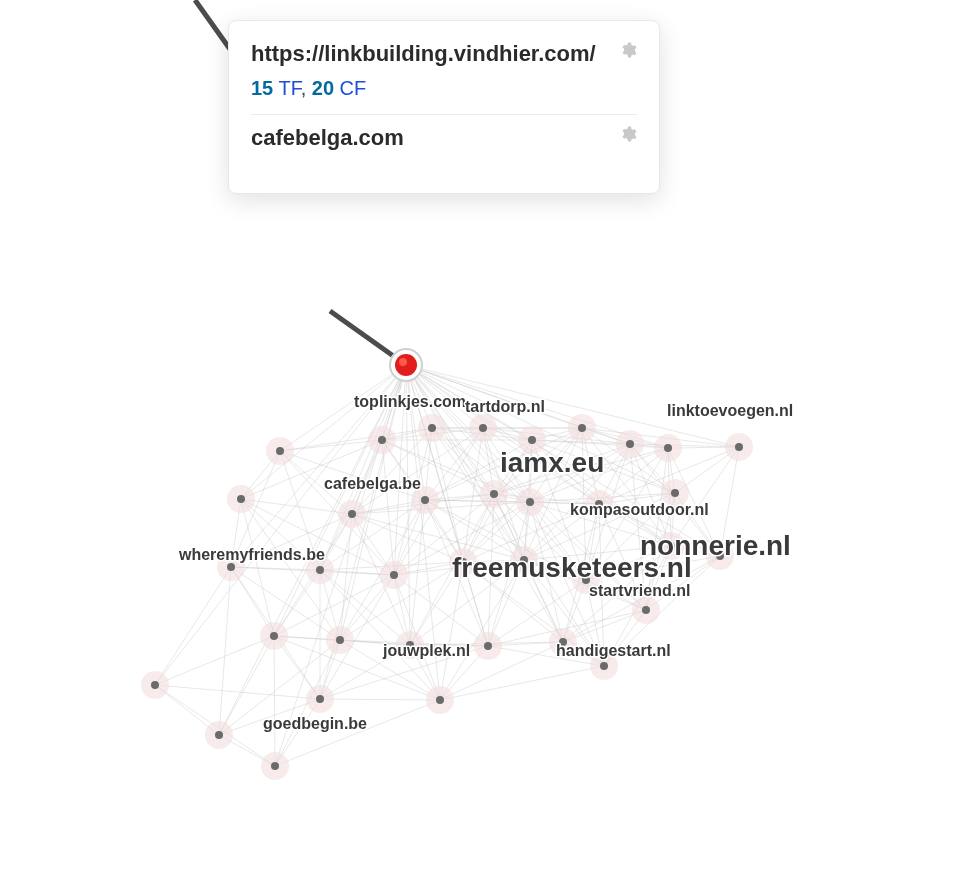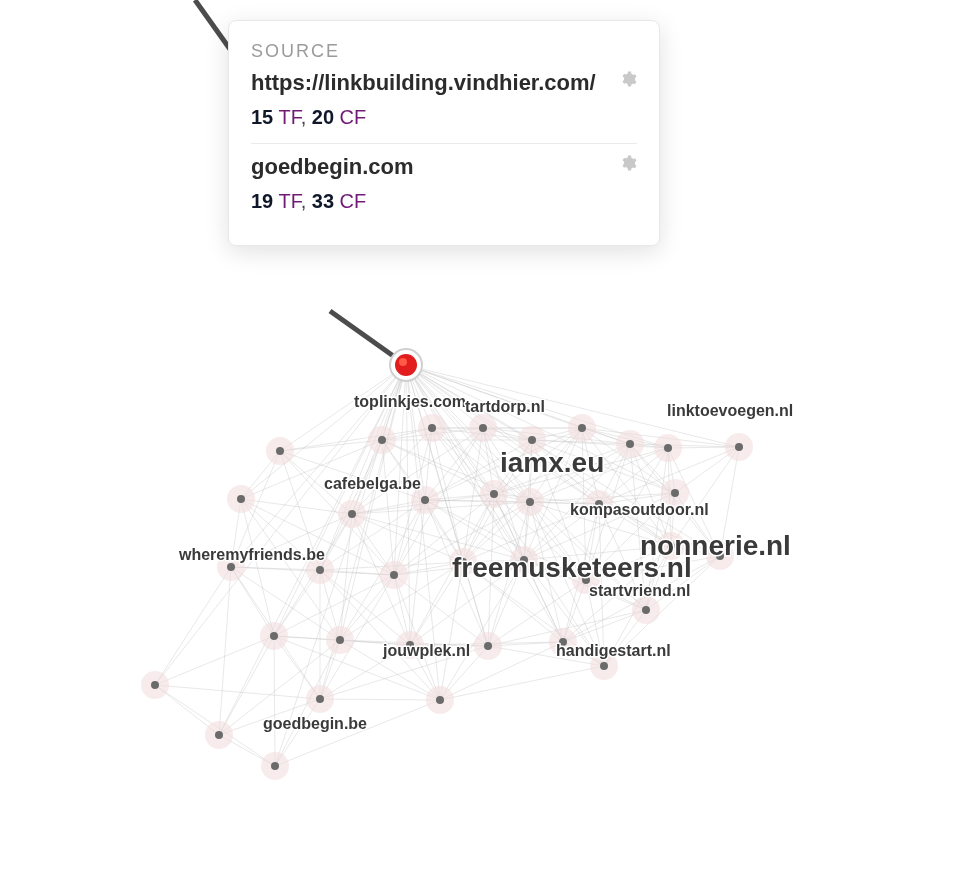--- a/index.html
+++ b/index.html
@@ -56,22 +56,22 @@
   .gear {
     color: #c9c9c9;
     font-size: 18px;
     margin-left: 10px;
     flex-shrink: 0;
   }
   .metrics {
     font-size: 20px;
     color: #444;
   }
-  .metrics b { font-weight: 700; color: #0f172a; }
-  .metrics span.lbl { color: #701a75; font-weight: 400; }
+  .metrics b { font-weight: 700; color: #0369a1; }
+  .metrics span.lbl { color: #1d4ed8; font-weight: 400; }
   .metrics .comma { color: #444; }
 
   
   svg.graph {
     position: absolute;
     left: 0;
     top: 0;
     width: 972px;
     height: 869px;
     z-index: 1;
@@ -468,40 +468,36 @@
       <text x="452" y="577" text-anchor="start" class="g-label lbl-lg">freemusketeers.nl</text>
       <text x="589" y="596" text-anchor="start" class="g-label lbl-sm">startvriend.nl</text>
       <text x="383" y="656" text-anchor="start" class="g-label lbl-sm">jouwplek.nl</text>
       <text x="556" y="656" text-anchor="start" class="g-label lbl-sm">handigestart.nl</text>
       <text x="263" y="729" text-anchor="start" class="g-label lbl-sm">goedbegin.be</text>
     </g>
 </svg>
 
 <div class="card">
   <div class="section">
-    <div class="label-heading">SOURCE</div>
     <div class="row-url">
       <div class="url-text">https://linkbuilding.vindhier.com/</div>
       <span class="gear">
         <svg width="18" height="18" viewBox="0 0 24 24" fill="currentColor">
             <path d="M12 8a4 4 0 100 8 4 4 0 000-8zm9.4 4a7.7 7.7 0 00-.13-1.4l2.05-1.6-2-3.46-2.43.98a7.6 7.6 0 00-2.42-1.4L16 2h-4l-.47 2.62a7.6 7.6 0 00-2.42 1.4l-2.43-.98-2 3.46 2.05 1.6A7.7 7.7 0 006.6 12c0 .47.05.94.13 1.4l-2.05 1.6 2 3.46 2.43-.98c.72.6 1.54 1.08 2.42 1.4L12 22h4l.47-2.62c.88-.32 1.7-.8 2.42-1.4l2.43.98 2-3.46-2.05-1.6c.08-.46.13-.93.13-1.4z"></path>
           </svg>
       </span>
     </div>
     <div class="metrics">
       <b>15</b> <span class="lbl">TF</span><span class="comma">, </span><b>20</b> <span class="lbl">CF</span>
     </div>
   </div>
   <div class="divider"></div>
   <div class="section">
     <div class="row-url">
-      <div class="url-text">goedbegin.com</div>
+      <div class="url-text">cafebelga.com</div>
       <span class="gear">
         <svg width="18" height="18" viewBox="0 0 24 24" fill="currentColor">
             <path d="M12 8a4 4 0 100 8 4 4 0 000-8zm9.4 4a7.7 7.7 0 00-.13-1.4l2.05-1.6-2-3.46-2.43.98a7.6 7.6 0 00-2.42-1.4L16 2h-4l-.47 2.62a7.6 7.6 0 00-2.42 1.4l-2.43-.98-2 3.46 2.05 1.6A7.7 7.7 0 006.6 12c0 .47.05.94.13 1.4l-2.05 1.6 2 3.46 2.43-.98c.72.6 1.54 1.08 2.42 1.4L12 22h4l.47-2.62c.88-.32 1.7-.8 2.42-1.4l2.43.98 2-3.46-2.05-1.6c.08-.46.13-.93.13-1.4z"></path>
           </svg>
       </span>
     </div>
-    <div class="metrics">
-      <b>19</b> <span class="lbl">TF</span><span class="comma">, </span><b>33</b> <span class="lbl">CF</span>
-    </div>
   </div>
 </div>
 
 </body></html>

